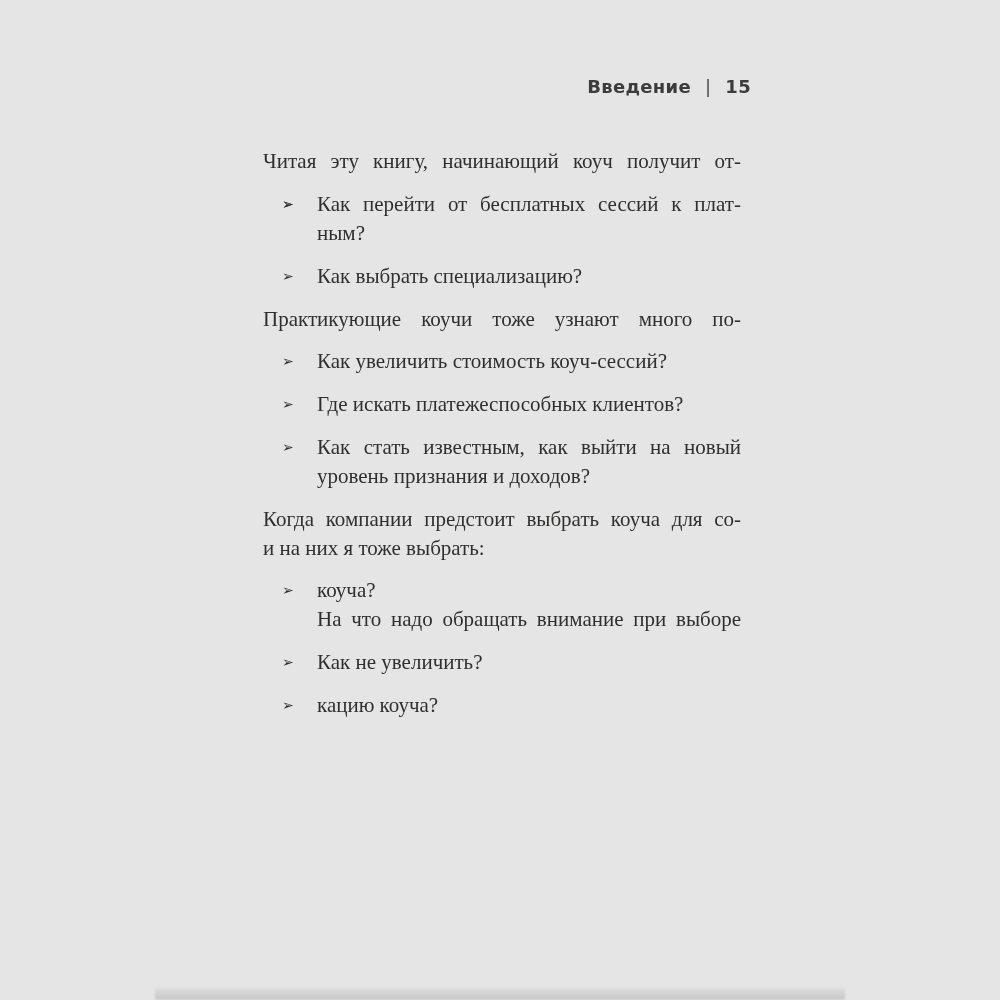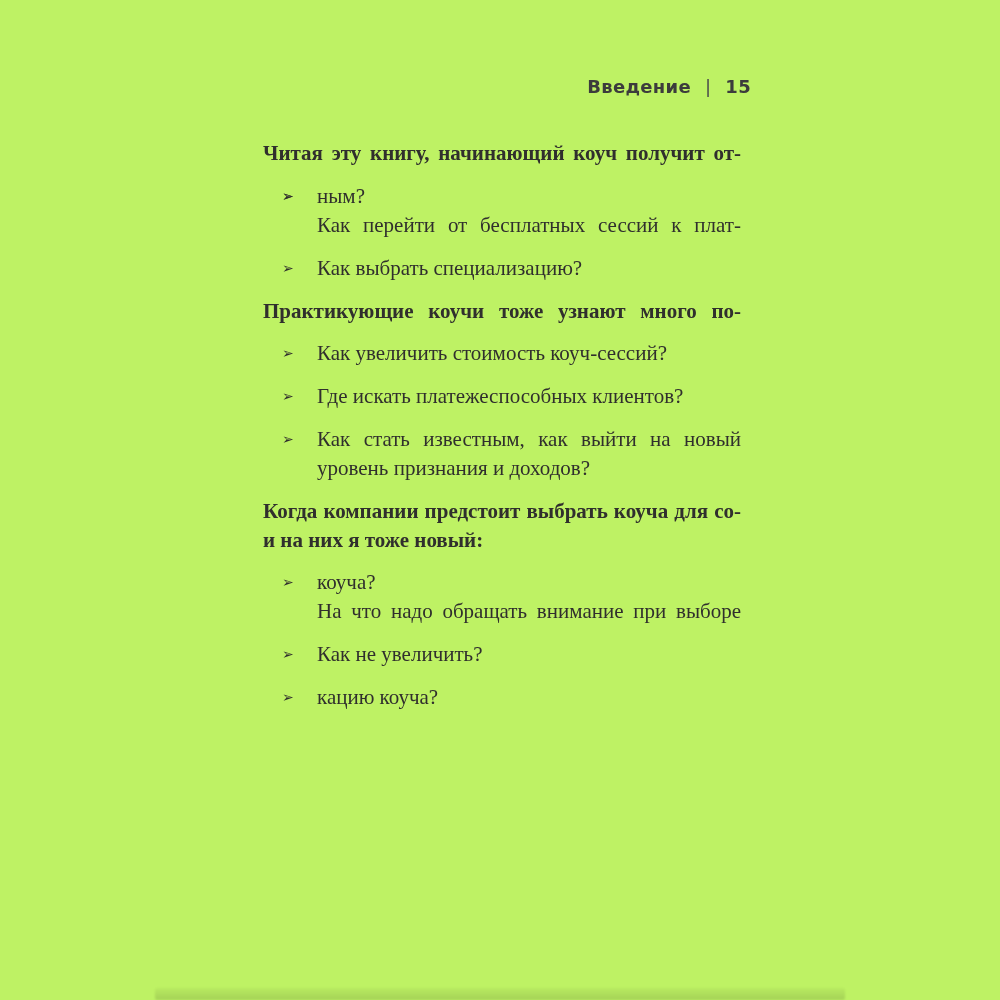--- a/index.html
+++ b/index.html
@@ -4,21 +4,21 @@
 <style>
   html, body {
     margin: 0;
     padding: 0;
     background: #ffffff;
   }
   .page {
     position: relative;
     width: 1000px;
     height: 1000px;
-    background: #bef264;
+    background: #e5e5e5;
     overflow: hidden;
   }
   
   .running-header {
     position: absolute;
     left: 263px;
     top: 76px;
     width: 488px;
     text-align: right;
     font-family: "DejaVu Sans", "Liberation Sans", sans-serif;
@@ -39,21 +39,21 @@
   .text-block {
     position: absolute;
     left: 263px;
     top: 139px;
     width: 478px;
     font-family: "Liberation Serif", "DejaVu Serif", serif;
     font-size: 21px;
     line-height: 29px;
     color: #302f2d;
   }
-  .para { margin: 0 0 13px 0; font-weight: bold; }
+  .para { margin: 8px 0 13px 0; }
   .line { display: block; }
   .line.j {
     text-align: justify;
     text-align-last: justify;
   }
   .qlist {
     list-style: none;
     margin: 0 0 12px 0;
     padding: 0;
   }
@@ -97,22 +97,22 @@
       <p class="para">
         <span class="line j">Читая эту книгу, начинающий коуч получит от-</span>
       </p>
       <ul class="qlist">
         <li>
           <span class="bullet">➢</span>
         </li>
         <li>
           <span class="bullet">➢</span>
           <span class="li-text">
+            <span class="line j">Как перейти от бесплатных сессий к плат-</span>
             <span class="line">ным?</span>
-            <span class="line j">Как перейти от бесплатных сессий к плат-</span>
           </span>
         </li>
         <li>
           <span class="bullet">➢</span>
           <span class="li-text">
             <span class="line">Как выбрать специализацию?</span>
           </span>
         </li>
       </ul>
       <p class="para">
@@ -134,21 +134,21 @@
         <li>
           <span class="bullet">➢</span>
           <span class="li-text">
             <span class="line j">Как стать известным, как выйти на новый</span>
             <span class="line">уровень признания и доходов?</span>
           </span>
         </li>
       </ul>
       <p class="para">
         <span class="line j">Когда компании предстоит выбрать коуча для со-</span>
-        <span class="line">и на них я тоже новый:</span>
+        <span class="line">и на них я тоже выбрать:</span>
       </p>
       <ul class="qlist">
         <li>
           <span class="bullet">➢</span>
           <span class="li-text">
             <span class="line">коуча?</span>
             <span class="line j">На что надо обращать внимание при выборе</span>
           </span>
         </li>
         <li>

